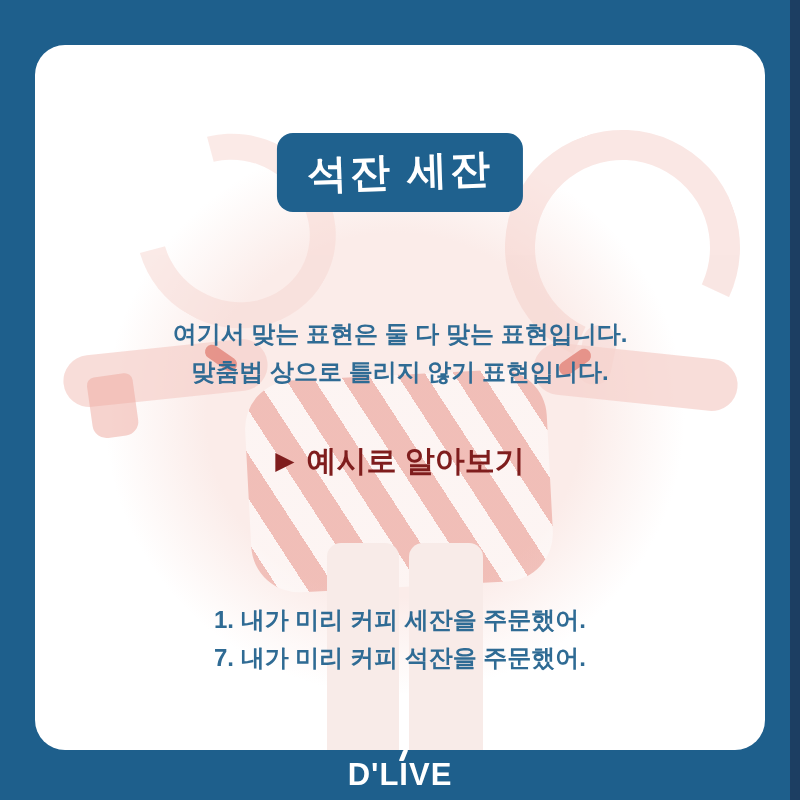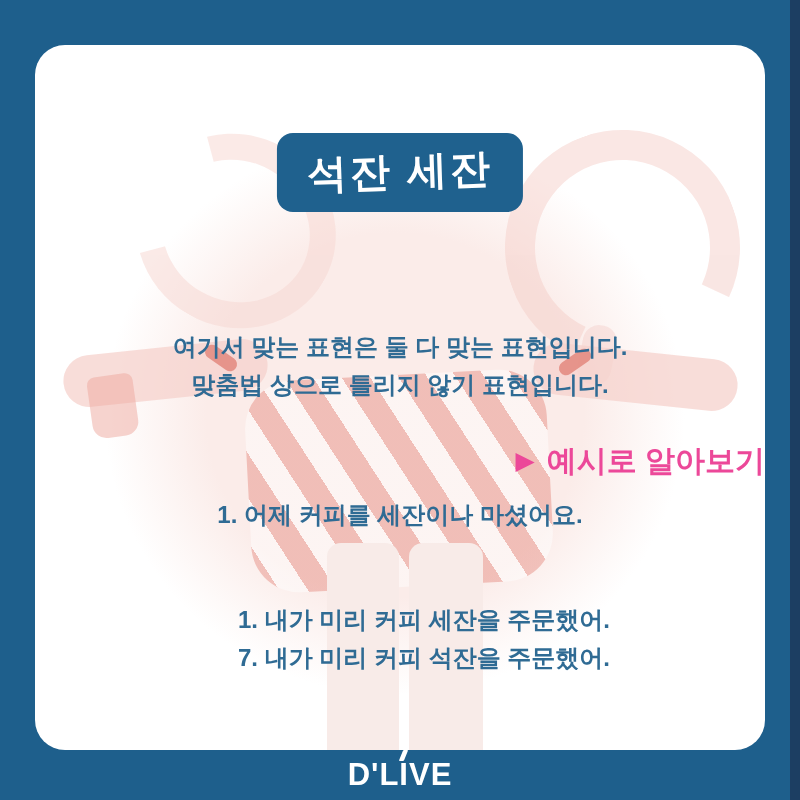--- a/index.html
+++ b/index.html
@@ -76,26 +76,26 @@
   .badge-label {
     display:inline-block; color:#FFFFFF; font-size:40px; font-weight:800;
     letter-spacing:3px; transform:rotate(-2deg); white-space:nowrap;
   }
   .text-block {
     position:absolute; left:0; width:100%; text-align:center;
     color:#2F6B94; font-size:24px; font-weight:700; line-height:38px;
     white-space:nowrap;
   }
   .intro-list    { top:188px; }
-  .explanation   { top:283px; }
+  .explanation   { top:270px; }
   .example-g1    { top:451px; }
-  .example-g2    { top:556px;padding-left:24px; }
+  .example-g2    { top:556px; }
   .section-header {
-    position:absolute; top:394px; left:0; width:100%; text-align:right;
-    color:#ec4899; font-size:30px; font-weight:800; line-height:42px;
+    position:absolute; top:394px; left:0; width:100%; text-align:center;
+    color:#7f1d1d; font-size:30px; font-weight:800; line-height:42px;
     white-space:nowrap;
   }
   .section-header .marker { font-size:25px; margin-right:12px; vertical-align:2px; }
   
   .footer-band {
     position:absolute; left:0; bottom:0; width:100%; height:50px;
     display:flex; align-items:center; justify-content:center;margin-top:28px;
   }
   .logo-wrap { position:relative; display:inline-block; }
   .logo-text {
@@ -138,21 +138,20 @@
     <div class="text-block explanation">
       <div>여기서 맞는 표현은 둘 다 맞는 표현입니다.</div>
       <div>맞춤법 상으로 틀리지 않기 표현입니다.</div>
     </div>
 
     <div class="section-header">
       <span class="marker">▶</span><span>예시로 알아보기</span>
     </div>
 
     <div class="text-block example-g1">
-      <div>1. 어제 커피를 세잔이나 마셨어요.</div>
     </div>
 
     <div class="text-block example-g2">
       <div>1. 내가 미리 커피 세잔을 주문했어.</div>
       <div>7. 내가 미리 커피 석잔을 주문했어.</div>
     </div>
 
   </div>
 
   <div class="footer-band">

